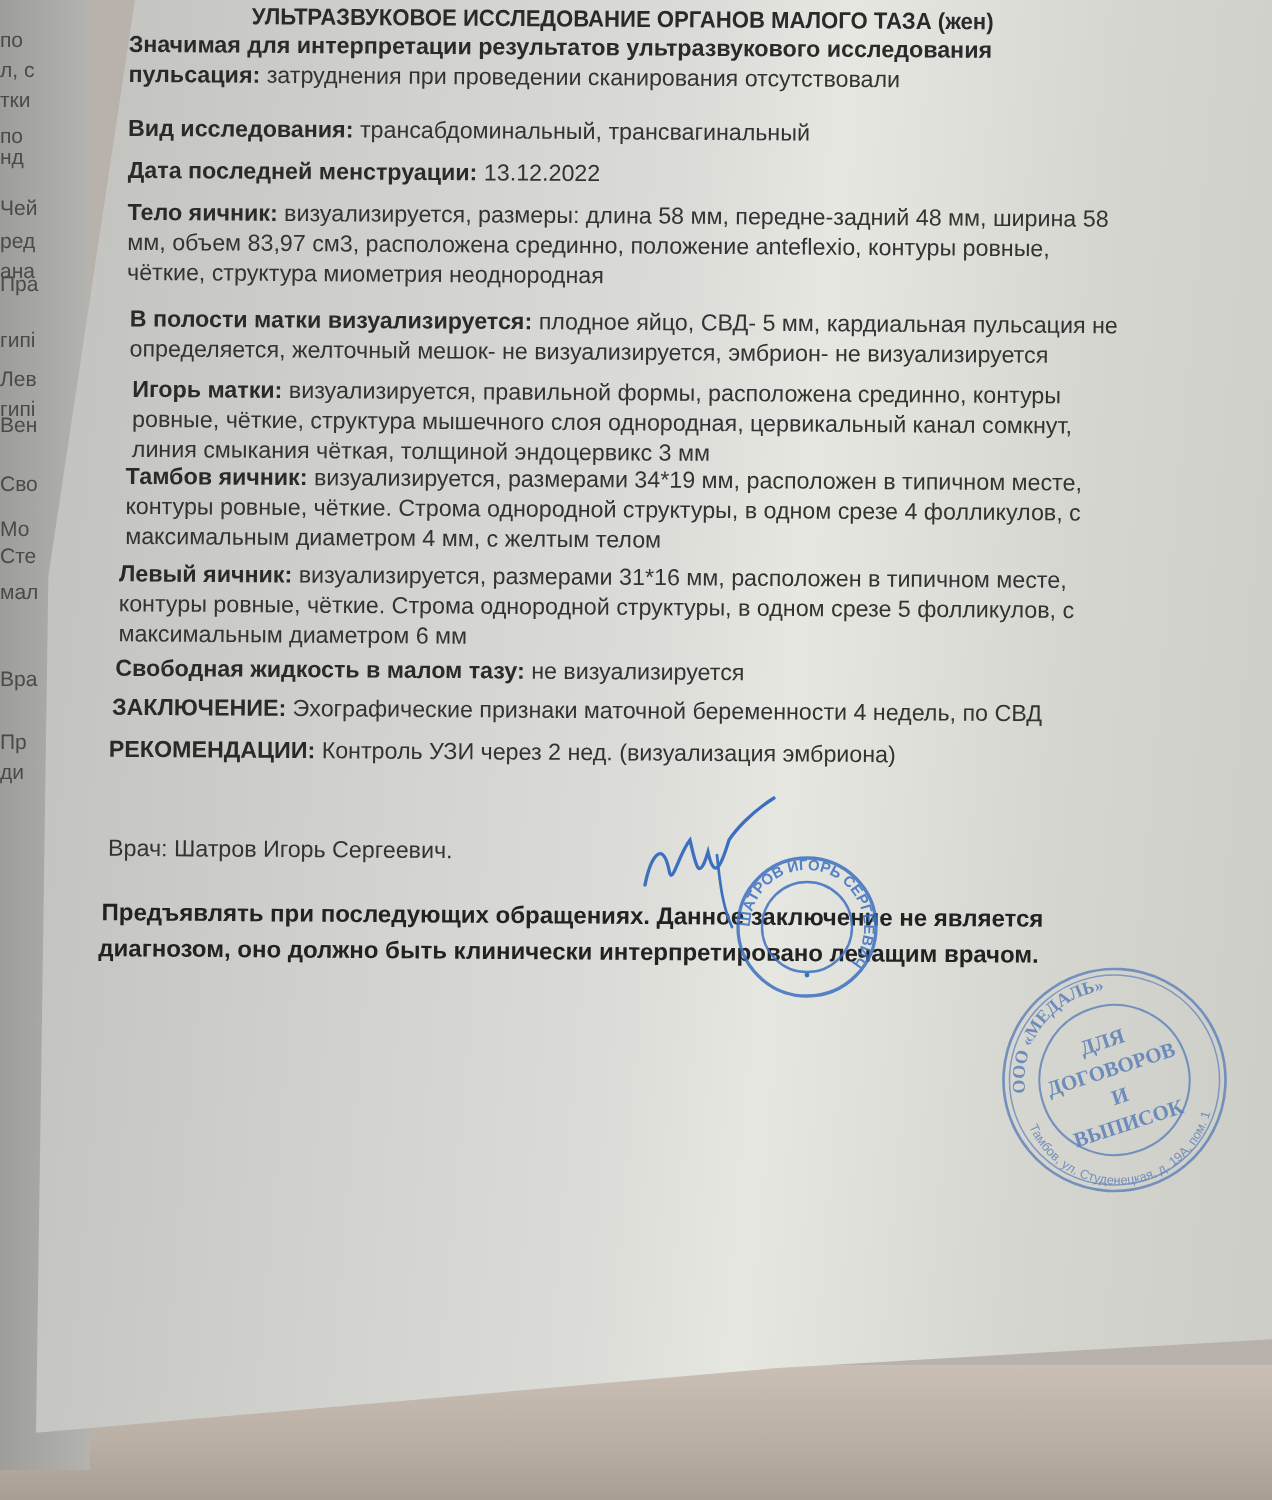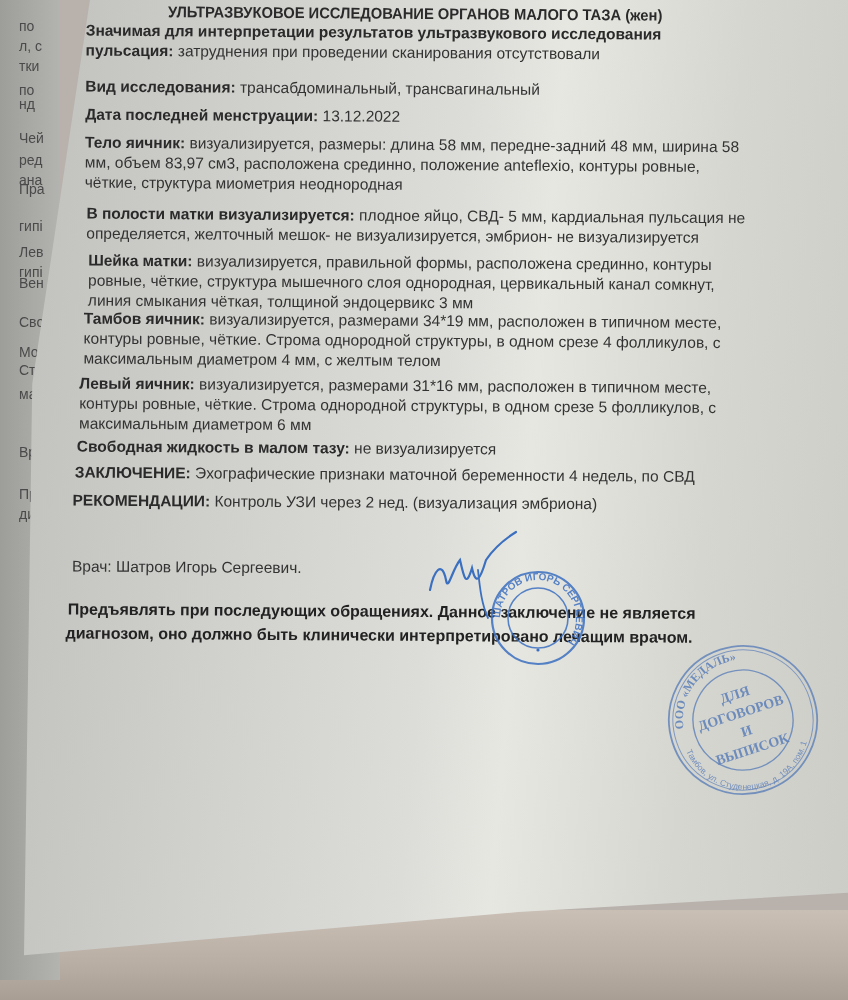--- a/index.html
+++ b/index.html
@@ -18,21 +18,20 @@
   
   .under-sheet {
     position: absolute; left: 0; top: 0; width: 60px; height: 980px;
     background: linear-gradient(90deg, #9d9d9a 0%, #b3b3b0 100%);
     overflow: hidden;
   }
   .under-sheet .frag {
     position: absolute; left: 0;
     font-size: 14px; color: #4a4a4a; white-space: nowrap;
     font-family: "Liberation Sans", sans-serif;
-    margin-left: 19px;
   }
   
   .paper {
     position: absolute; left: 24px; top: 0; width: 824px; height: 960px;
     background: linear-gradient(95deg, #c0c0bd 0%, #cfcfcb 25%, #dcdcd8 50%, #e7e7e2 60%, #d6d6d1 80%, #cdcdc8 100%);
     clip-path: polygon(8% 0, 100% 0, 100% 93%, 60% 95%, 20% 98%, 0 99.5%, 1% 40%);
   }
   .content {
     position: absolute; left: 0; top: 0; width: 848px; height: 1000px;
     transform: rotate(0.4deg);
@@ -117,21 +116,21 @@
     <span class="line">мм, объем 83,97 см3, расположена срединно, положение anteflexio, контуры ровные,</span>
     <span class="line">чёткие, структура миометрия неоднородная</span>
   </div>
 
   <div class="para" style="left:88px; top:203px;">
     <span class="line"><span class="lbl">В полости матки визуализируется:</span> <span>плодное яйцо, СВД- 5 мм, кардиальная пульсация не</span></span>
     <span class="line">определяется, желточный мешок- не визуализируется, эмбрион- не визуализируется</span>
   </div>
 
   <div class="para" style="left:90px; top:250px;">
-    <span class="line"><span class="lbl">Шейка матки:</span> <span>визуализируется, правильной формы, расположена срединно, контуры</span></span>
+    <span class="line"><span class="lbl">Игорь матки:</span> <span>визуализируется, правильной формы, расположена срединно, контуры</span></span>
     <span class="line">ровные, чёткие, структура мышечного слоя однородная, цервикальный канал сомкнут,</span>
     <span class="line">линия смыкания чёткая, толщиной эндоцервикс 3 мм</span>
   </div>
 
   <div class="para" style="left:86px; top:308px;">
     <span class="line"><span class="lbl">Тамбов яичник:</span> <span>визуализируется, размерами 34*19 мм, расположен в типичном месте,</span></span>
     <span class="line">контуры ровные, чёткие. Строма однородной структуры, в одном срезе 4 фолликулов, с</span>
     <span class="line">максимальным диаметром 4 мм, с желтым телом</span>
   </div>
 

